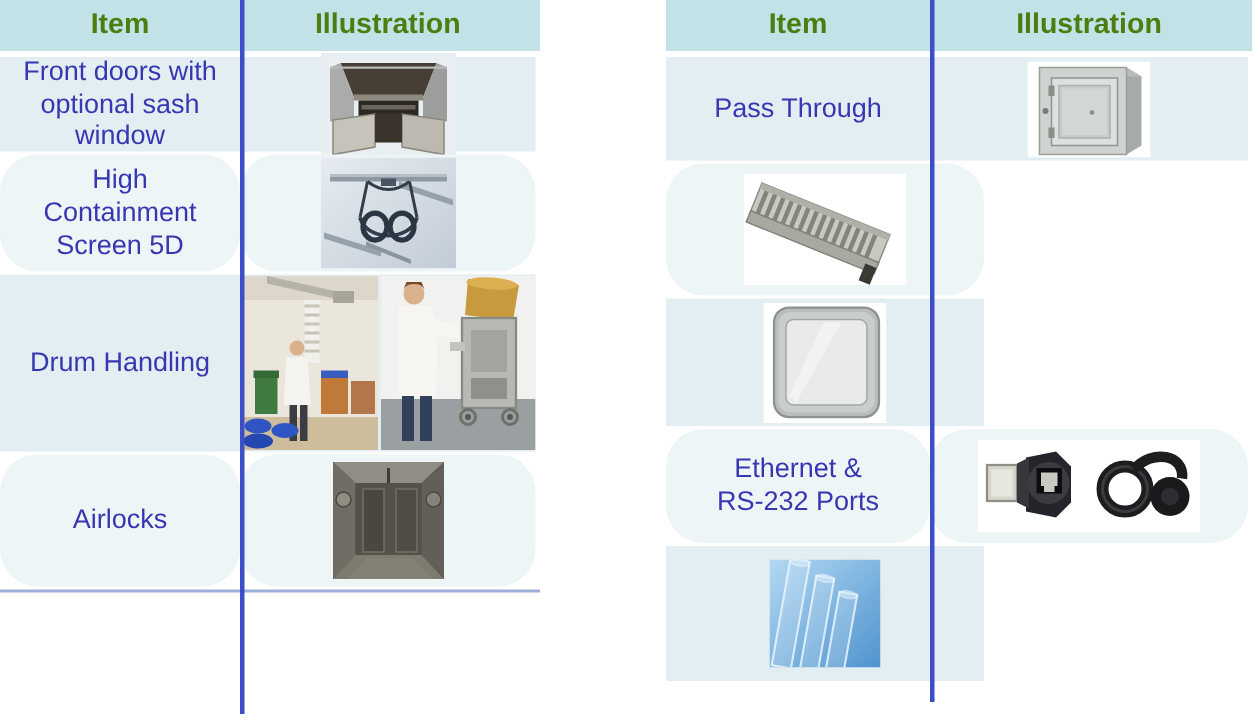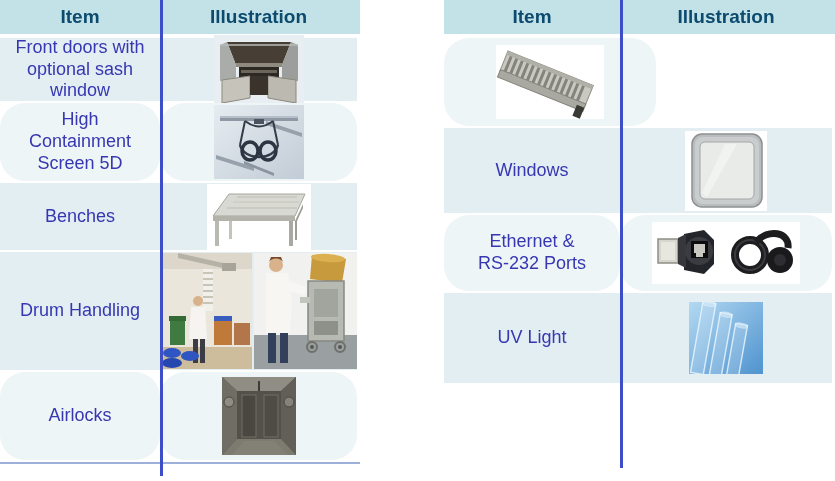--- a/index.html
+++ b/index.html
@@ -12,21 +12,21 @@
   }
   .eq-table{position:absolute;top:0;}
   .eq-table.left{left:0;width:360px;}
   .eq-table.right{left:444px;width:391px;}
 
   .hdr{
     display:flex;height:34px;background:#c2e2e8;
   }
   .hdr-cell{
     display:flex;align-items:center;justify-content:center;
-    font-weight:bold;font-size:19px;color:#0c4a6e;
+    font-weight:bold;font-size:19px;color:#4d7c0f;
   }
   .left  .col-item{width:160px;}
   .left  .col-ill{width:197px;}
   .right .col-item{width:176px;}
   .right .col-ill{width:212px;}
 
   .gap-hdr{height:4px;background:#ffffff;}
   .row{display:flex;margin-bottom:2px;}
   .row-odd  > div{background:#e2eef2;}
   .row-even > div{background:#eef5f7;border-radius:25px;}
@@ -103,37 +103,20 @@
           <path d="M31,16 C40,23 50,23 59,16" stroke="#333c49" stroke-width="2" fill="none"></path>
           <path d="M26,40 C30,56 60,56 64,40" stroke="#333c49" stroke-width="2.5" fill="none"></path>
           <ellipse cx="36" cy="46" rx="8" ry="9" fill="none" stroke="#2c3542" stroke-width="3.5"></ellipse>
           <ellipse cx="54" cy="46" rx="8" ry="9" fill="none" stroke="#2c3542" stroke-width="3.5"></ellipse>
           <rect x="40" y="14" width="10" height="5" fill="#4a5461"></rect>
           <polygon points="30,56 60,68 60,71 30,59" fill="#8b95a1"></polygon>
         </svg>
       </div>
     </div>
 
-    <div class="row row-odd" style="height:67px">
-      <div class="cell-item col-item">Benches</div>
-      <div class="cell-ill col-ill">
-        <svg class="photo" width="104" height="66" viewBox="0 0 104 66">
-          <rect width="104" height="66" fill="#ffffff"></rect>
-          <polygon points="22,10 98,10 88,32 6,32" fill="#d9d9d3" stroke="#a6a69e" stroke-width="1"></polygon>
-          <line x1="30" y1="13" x2="90" y2="13" stroke="#bdbdb5" stroke-width="1"></line>
-          <line x1="26" y1="18" x2="92" y2="18" stroke="#c6c6be" stroke-width="1"></line>
-          <line x1="20" y1="24" x2="90" y2="24" stroke="#bdbdb5" stroke-width="1"></line>
-          <polygon points="6,32 88,32 88,37 6,37" fill="#b3b3ab"></polygon>
-          <rect x="8" y="37" width="4" height="25" fill="#b9b9b1"></rect>
-          <rect x="82" y="37" width="4" height="25" fill="#a9a9a1"></rect>
-          <polygon points="88,37 96,20 96,24 90,37 90,56 88,56" fill="#9d9d95"></polygon>
-          <rect x="22" y="37" width="3" height="18" fill="#c4c4bc"></rect>
-        </svg>
-      </div>
-    </div>
 
     <div class="row row-odd" style="height:118px">
       <div class="cell-item col-item">Drum Handling</div>
       <div class="cell-ill col-ill" style="gap:2px">
         <svg class="photo" width="92" height="116" viewBox="0 0 92 116">
           <rect width="92" height="116" fill="#eae6db"></rect>
           <rect x="0" y="0" width="92" height="16" fill="#dcd7ca"></rect>
           <polygon points="18,0 72,12 72,17 18,5" fill="#b6b2a7"></polygon>
           <rect x="62" y="10" width="14" height="8" fill="#a8a49a"></rect>
           <path d="M48,16 L48,58" stroke="#f2f0ea" stroke-width="10"></path>
@@ -198,20 +181,38 @@
   </div>
 
   <div class="eq-table right">
     <div class="divider"></div>
     <div class="hdr">
       <div class="hdr-cell col-item">Item</div>
       <div class="hdr-cell col-ill">Illustration</div>
     </div>
     <div class="gap-hdr"></div>
 
+    <div class="row row-odd" style="height:69px">
+      <div class="cell-item col-item">Pass Through</div>
+      <div class="cell-ill col-ill">
+        <svg class="photo" width="82" height="64" viewBox="0 0 82 64">
+          <rect width="82" height="64" fill="#ffffff"></rect>
+          <polygon points="66,4 76,10 76,56 66,62" fill="#a7aba7"></polygon>
+          <polygon points="8,4 66,4 76,10 18,10" fill="#b8bcb8"></polygon>
+          <rect x="8" y="4" width="58" height="58" fill="#cfd3cf" stroke="#989e98" stroke-width="1"></rect>
+          <rect x="16" y="11" width="44" height="45" fill="#dde1dd" stroke="#8f958f" stroke-width="1"></rect>
+          <rect x="21" y="16" width="34" height="35" fill="#c6cdc9" stroke="#aab0aa" stroke-width="1"></rect>
+          <rect x="23" y="18" width="30" height="31" fill="#d3dad6" opacity="0.8"></rect>
+          <rect x="14" y="16" width="4" height="7" fill="#888e88"></rect>
+          <rect x="14" y="44" width="4" height="7" fill="#888e88"></rect>
+          <circle cx="12" cy="33" r="2" fill="#777d77"></circle>
+          <circle cx="43" cy="34" r="1.5" fill="#858b85"></circle>
+        </svg>
+      </div>
+    </div>
 
     <div class="row row-even" style="height:88px">
       <div class="cell-ill col-ill">
         <svg class="photo" width="108" height="74" viewBox="0 0 108 74">
           <rect width="108" height="74" fill="#ffffff"></rect>
           <g transform="translate(12,6) rotate(22)">
             <rect x="0" y="0" width="92" height="22" fill="#c9c9c1" stroke="#8e8e86" stroke-width="1"></rect>
             <g stroke="#84847c" stroke-width="3">
               <line x1="5" y1="2" x2="5" y2="20"></line>
                 <line x1="11" y1="2" x2="11" y2="20"></line>
@@ -230,21 +231,20 @@
             </g>
             <rect x="0" y="0" width="92" height="4" fill="#b0b0a8"></rect>
             <rect x="0" y="20" width="92" height="8" fill="#a9a9a1" stroke="#82827a" stroke-width="1"></rect>
             <rect x="84" y="24" width="8" height="12" fill="#3a3a34"></rect>
           </g>
         </svg>
       </div>
     </div>
 
     <div class="row row-odd" style="height:85px">
-      <div class="cell-item col-item">Windows</div>
       <div class="cell-ill col-ill">
         <svg class="photo" width="82" height="80" viewBox="0 0 82 80">
           <rect width="82" height="80" fill="#ffffff"></rect>
           <rect x="7" y="3" width="70" height="73" rx="10" fill="#b9bdbd" stroke="#8d9191" stroke-width="1.5"></rect>
           <rect x="10" y="6" width="64" height="67" rx="8" fill="#c9cdcd"></rect>
           <rect x="15" y="11" width="54" height="57" rx="5" fill="#e9ebe9" stroke="#a2a6a6" stroke-width="1"></rect>
           <polygon points="17,62 40,13 52,13 22,66" fill="#f4f6f4" opacity="0.7"></polygon>
         </svg>
       </div>
     </div>
@@ -266,21 +266,20 @@
           <circle cx="98" cy="33" r="15" fill="none" stroke="#1d1d20" stroke-width="8"></circle>
           <circle cx="98" cy="33" r="15" fill="none" stroke="#3c3c40" stroke-width="2"></circle>
           <path d="M104,20 C116,6 138,10 136,26" fill="none" stroke="#1d1d20" stroke-width="7"></path>
           <circle cx="128" cy="38" r="13" fill="#1a1a1d"></circle>
           <circle cx="128" cy="38" r="6" fill="#2e2e32"></circle>
         </svg>
       </div>
     </div>
 
     <div class="row row-odd" style="height:90px">
-      <div class="cell-item col-item">UV Light</div>
       <div class="cell-ill col-ill">
         <svg class="photo" width="74" height="72" viewBox="0 0 74 72">
           <defs>
             <linearGradient id="uvg" x1="0" y1="0" x2="1" y2="1">
               <stop offset="0" stop-color="#b3d9f2"></stop>
                 <stop offset="1" stop-color="#4f93cf"></stop>
             </linearGradient>
           </defs>
           <rect width="74" height="72" fill="url(#uvg)"></rect>
           <g transform="rotate(10 37 36)">

